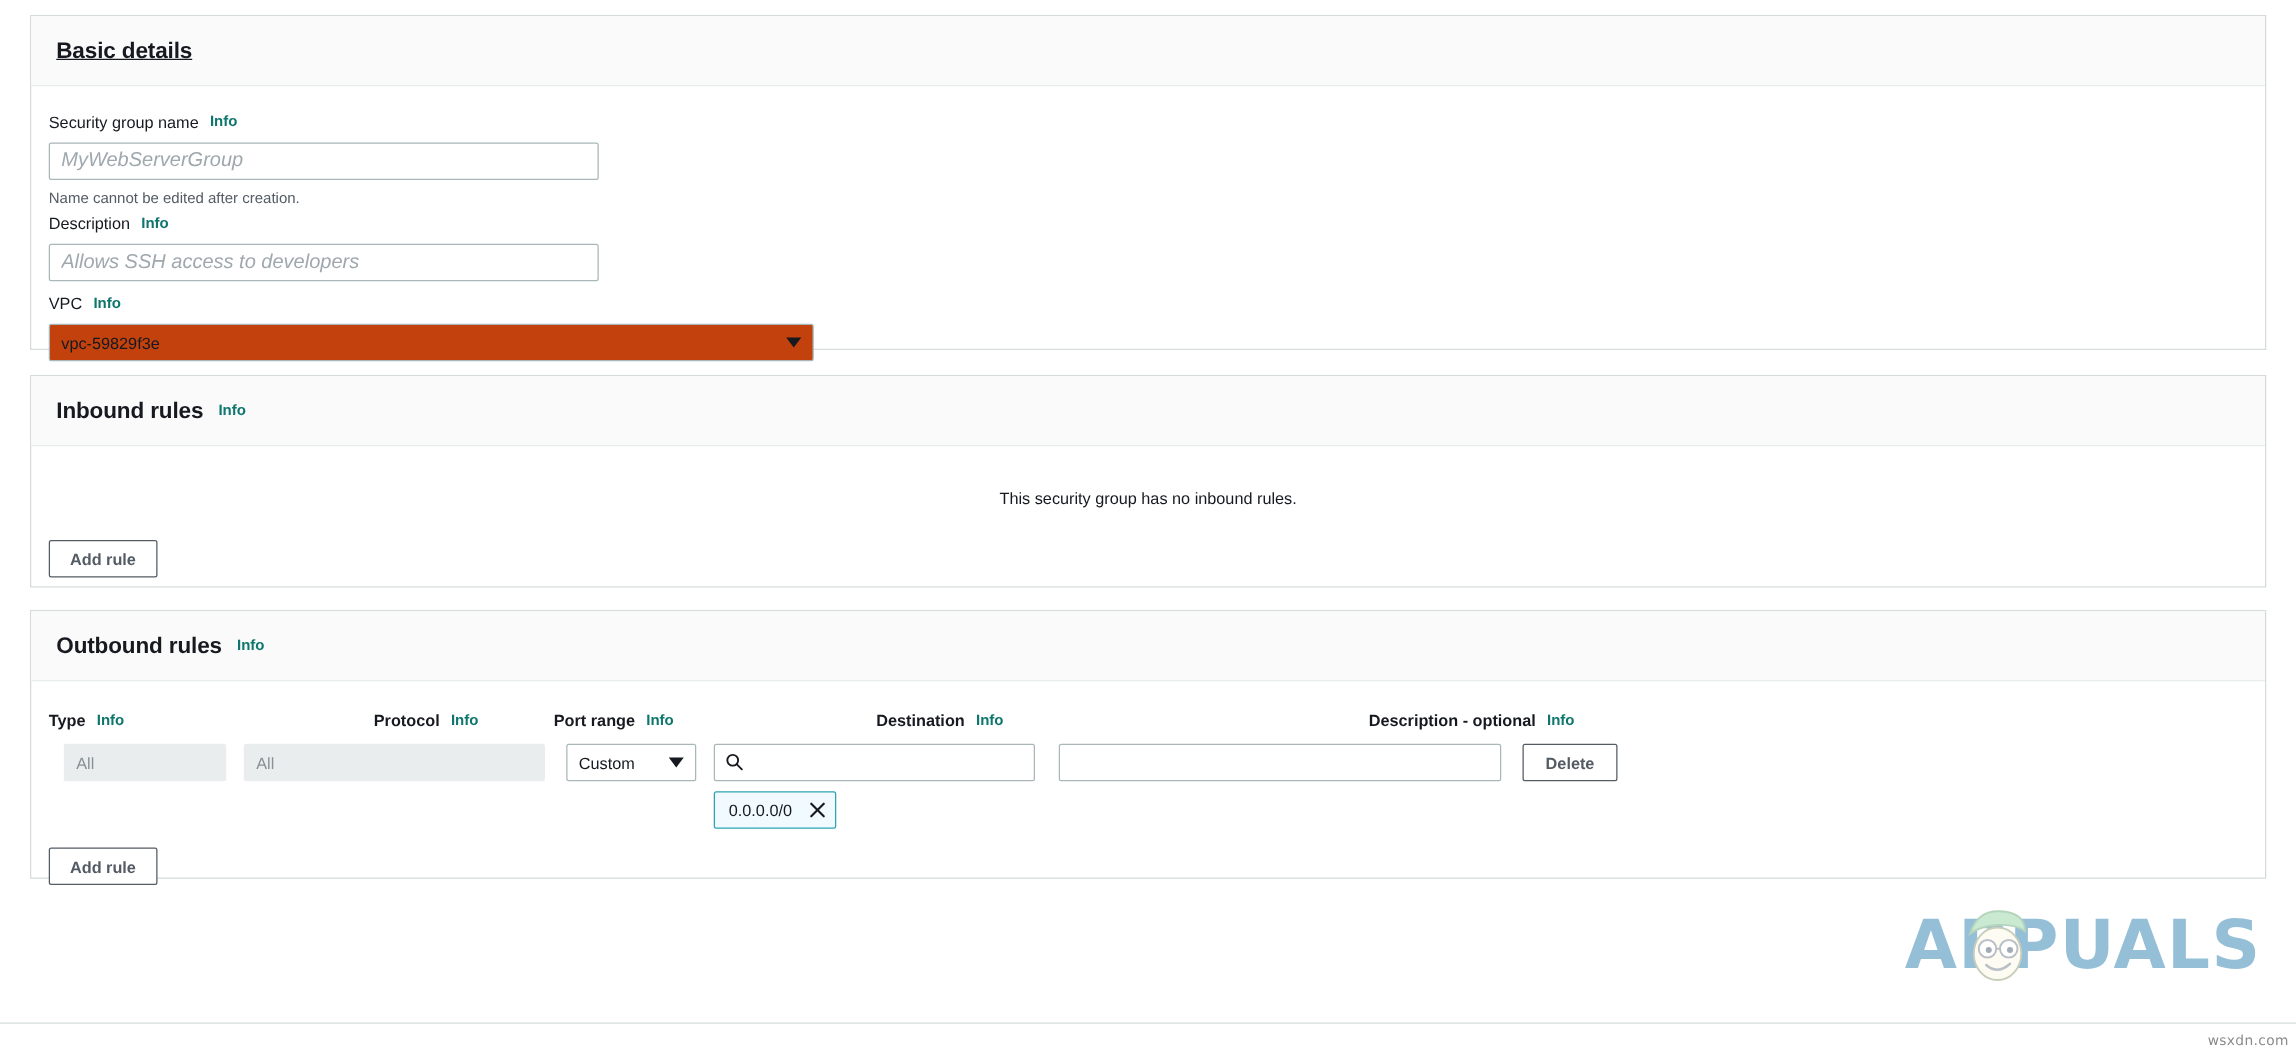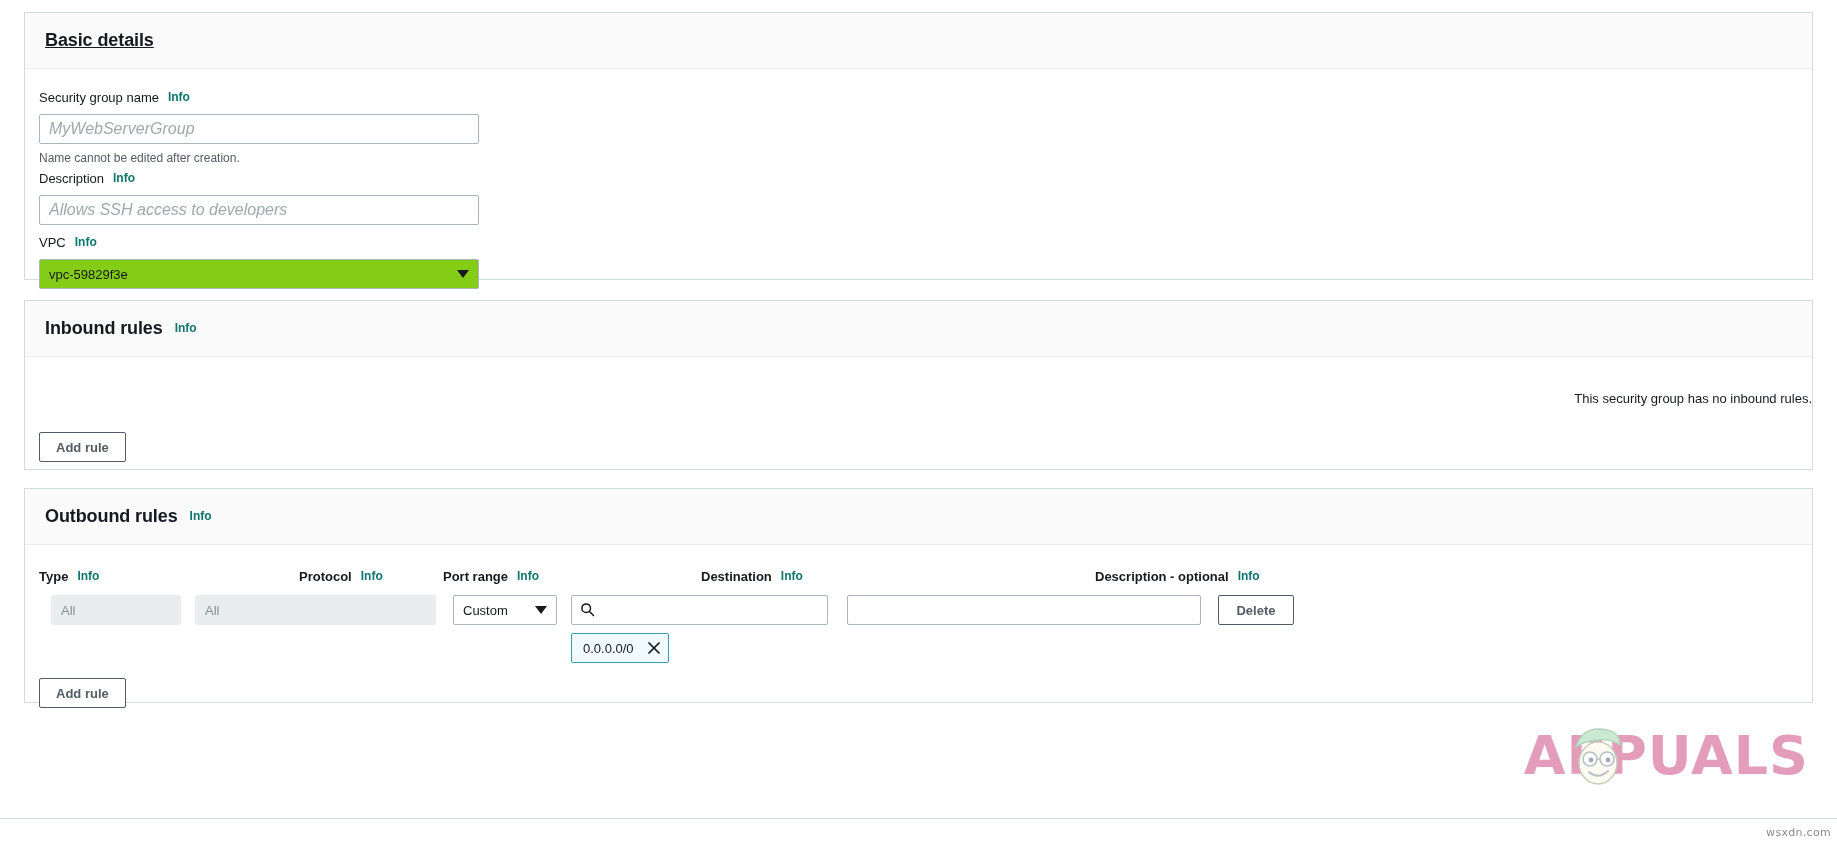--- a/index.html
+++ b/index.html
@@ -90,25 +90,25 @@
     color: #9fa8ad;
     font-style: italic;
   }
   .helper-text {
     font-size: 12px;
     color: #545b64;
   }
 
   .select-box {
     box-sizing: border-box;
-    width: 440px;
+    width: 612px;
     height: 30px;
     border: 1px solid #aab7b8;
     border-radius: 2px;
-    background: #84cc16;
+    background: #c2410c;
     font-size: 13px;
     color: #16191f;
     display: flex;
     align-items: center;
     justify-content: space-between;
     padding: 0 9px;
     cursor: pointer;
   }
   .caret {
     width: 0; height: 0;
@@ -133,21 +133,21 @@
     font-size: 13px;
     font-weight: bold;
     color: #545b64;
     cursor: pointer;
   }
 
   
   .empty-msg {
     font-size: 13px;
     color: #16191f;
-    text-align: right;
+    text-align: center;
   }
 
   
   .rules-head, .rules-row {
     display: flex;
     align-items: flex-start;
   }
   .col-type    { width: 248px; }
   .col-proto   { width: 130px; margin-left: 12px; }
   .col-port    { width: 241px; margin-left: 14px; }
@@ -255,21 +255,21 @@
     display: flex;
     align-items: center;
     opacity: 0.42;
     pointer-events: none;
     user-select: none;
   }
   .wm-text {
     font-family: "DejaVu Sans", sans-serif;
     font-size: 54px;
     font-weight: bold;
-    color: #be185d;
+    color: #0369a1;
     letter-spacing: 1px;
     line-height: 1;
   }
   .wm-face {
     position: absolute;
     left: 38px;
     top: -10px;
   }
   .site-credit {
     position: absolute;

